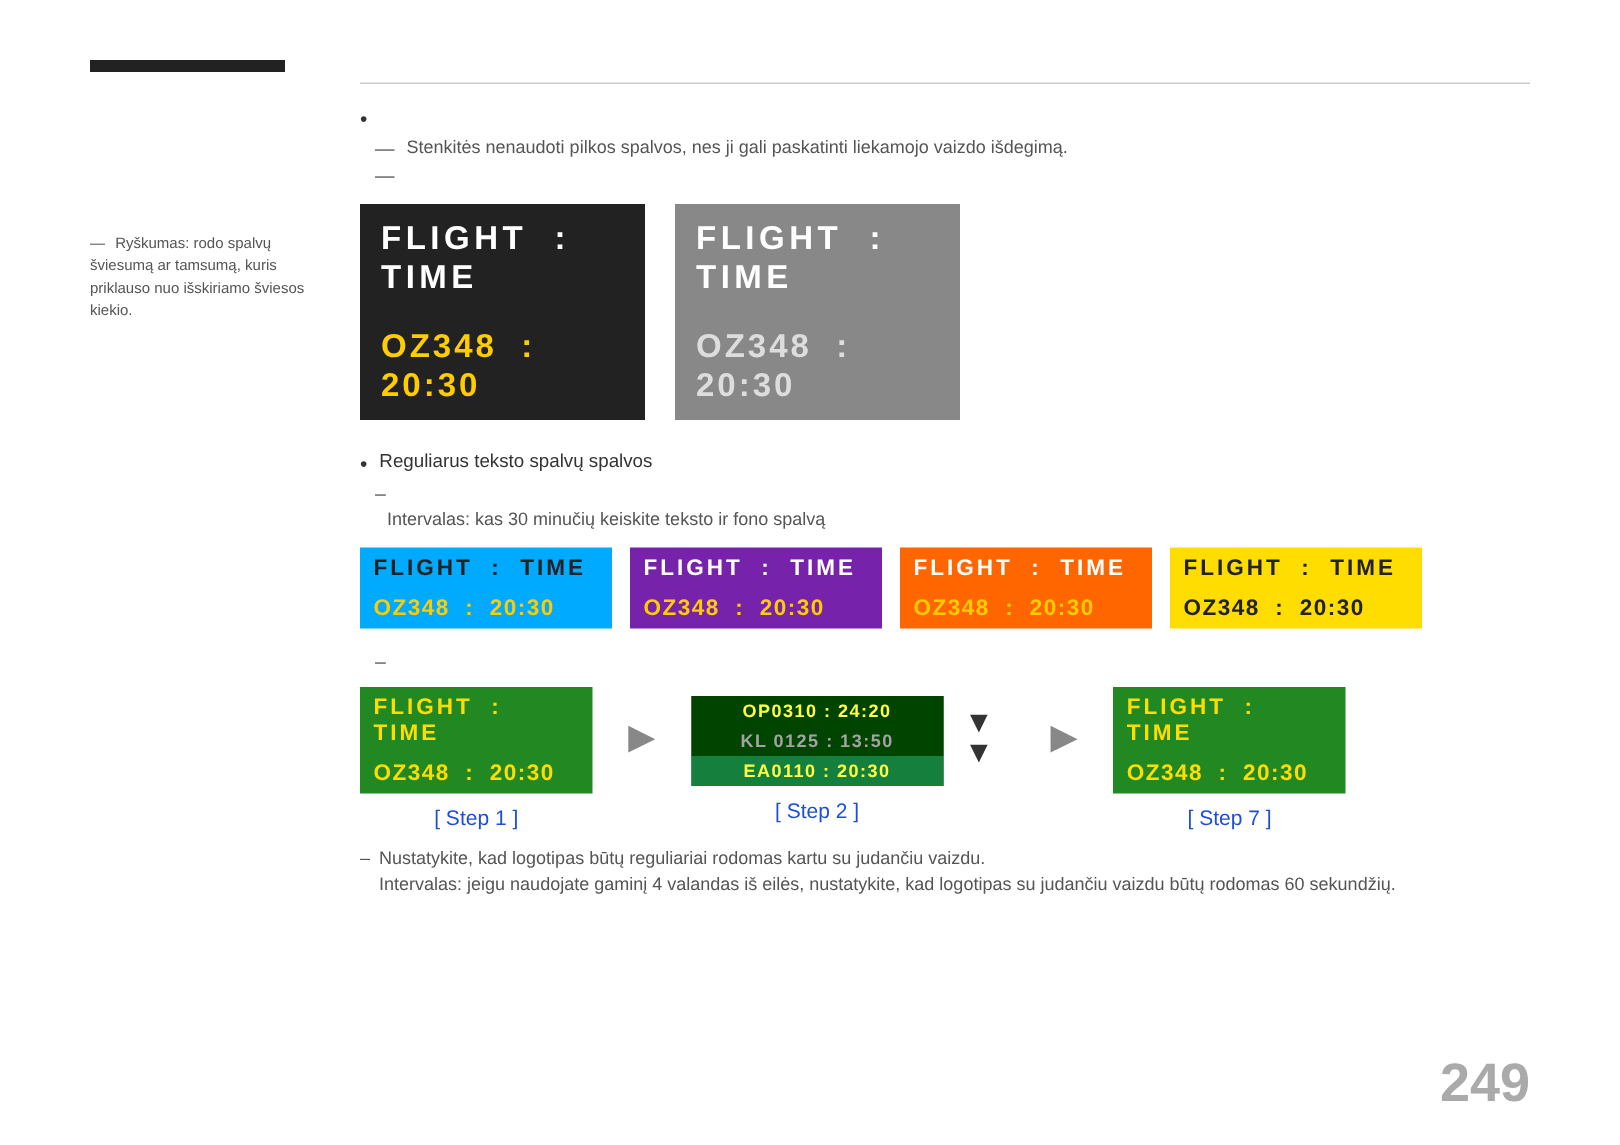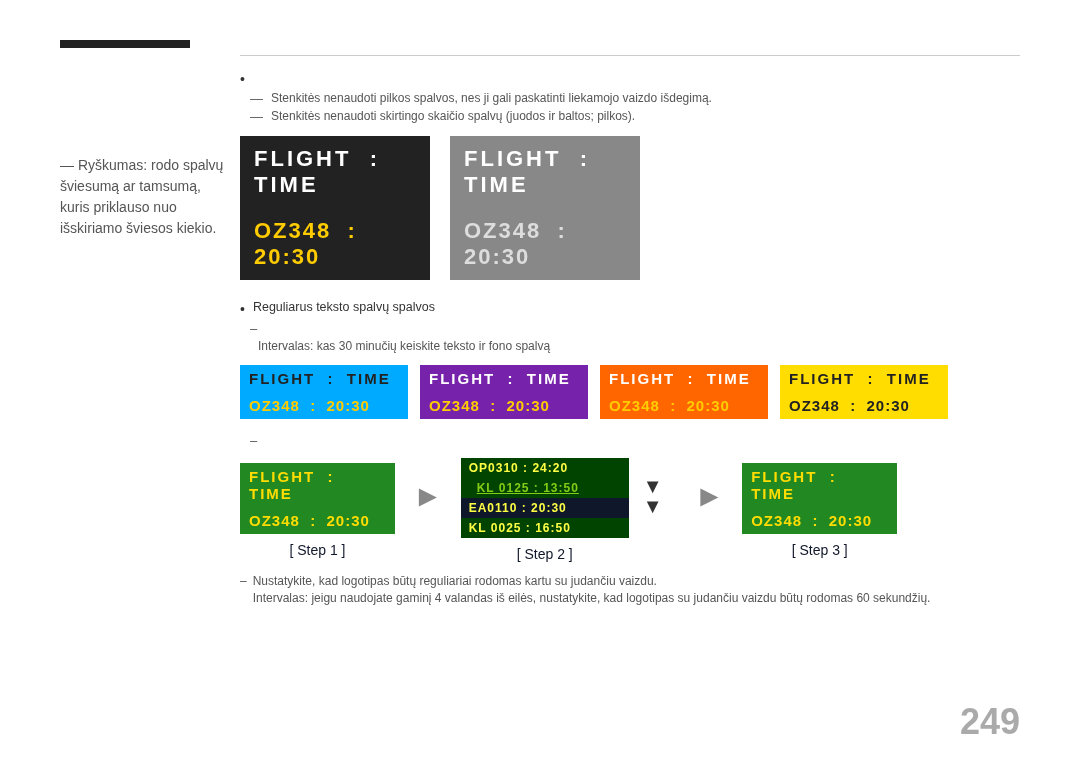--- a/index.html
+++ b/index.html
@@ -33,21 +33,21 @@
       height: 8px;
       background: #222;
     }
 
     
     .sidebar-note {
       position: absolute;
       top: 155px;
       left: 60px;
       width: 165px;
-      font-size: 14px;
+      font-size: 10px;
       color: #555;
       line-height: 1.5;
     }
     .sidebar-dash {
       display: inline-block;
       width: 10px;
       margin-right: 4px;
       vertical-align: top;
     }
 
@@ -181,21 +181,21 @@
     }
     .step-card-body {
       padding: 5px 9px;
       font-weight: bold;
       font-size: 15px;
       letter-spacing: 1px;
     }
     .step-label {
       margin-top: 8px;
       font-size: 14px;
-      color: #0f172a;
+      color: #1d4ed8;
       font-family: Arial, sans-serif;
     }
 
     
     .arrow-block {
       display: flex;
       flex-direction: column;
       align-items: center;
       justify-content: center;
       padding: 0 18px;
@@ -204,20 +204,21 @@
     .arrow-right {
       font-size: 30px;
       color: #888;
     }
     .scroll-row {
       padding: 2px 8px;
       font-size: 12px;
       font-weight: bold;
       letter-spacing: 1px;
       color: #ffff00;
+      text-align: center;
     }
     .scroll-row.highlight {
       color: #00ff00;
     }
 
     
     .double-down {
       display: flex;
       flex-direction: column;
       align-items: center;
@@ -273,21 +274,20 @@
   <div class="bullet-section">
     <div class="bullet-item">
       <span class="bullet-dot">•</span>
     </div>
     <div class="dash-item">
       <span class="dash-mark">—</span>
       <span>Stenkitės nenaudoti pilkos spalvos, nes ji gali paskatinti liekamojo vaizdo išdegimą.</span>
     </div>
     <div class="dash-item">
       <span class="dash-mark">—</span>
-      <span>Stenkitės nenaudoti skirtingo skaičio spalvų (juodos ir baltos; pilkos).</span>
     </div>
   </div>
 
   <div class="large-cards-row">
 
     <div class="large-card">
       <div class="large-card-header card-dark-header">FLIGHT &nbsp;:&nbsp; TIME</div>
       <div class="large-card-body card-dark-body">OZ348 &nbsp;:&nbsp; 20:30</div>
     </div>
 
@@ -348,42 +348,41 @@
       <div class="step-label">[ Step 1 ]</div>
     </div>
 
     <div class="arrow-block">
       <span class="arrow-right">►</span>
     </div>
 
     <div class="step-block">
       <div style="width:168px; background:#004400;">
         <div class="scroll-row" style="color:#ffff44; background:#004400; padding:3px 8px; font-size:12px; font-weight:bold; letter-spacing:1px;">OP0310 : 24:20</div>
-        <div class="scroll-row highlight" style="color:#84cc16; background:#004400; padding:3px 16px; font-size:12px; font-weight:bold; letter-spacing:1px;text-decoration:underline;">KL 0125 : 13:50</div>
-        <div class="scroll-row" style="color:#ffff44; background:#0f172a; padding:3px 8px; font-size:12px; font-weight:bold; letter-spacing:1px;">EA0110 : 20:30</div>
-        <div class="scroll-row" style="color:#ffff44; background:#004400; padding:3px 8px; font-size:12px; font-weight:bold; letter-spacing:1px;">KL 0025 : 16:50</div>
+        <div class="scroll-row highlight" style="color:#a3a3a3; background:#004400; padding:3px 16px; font-size:12px; font-weight:bold; letter-spacing:1px;">KL 0125 : 13:50</div>
+        <div class="scroll-row" style="color:#ffff44; background:#15803d; padding:3px 8px; font-size:12px; font-weight:bold; letter-spacing:1px;">EA0110 : 20:30</div>
       </div>
       <div class="step-label">[ Step 2 ]</div>
     </div>
 
     <div class="double-down">
       <span class="down-arrow">▼</span>
       <span class="down-arrow">▼</span>
     </div>
 
     <div class="arrow-block">
       <span class="arrow-right">►</span>
     </div>
 
     <div class="step-block">
       <div class="step-card">
         <div class="step-card-header card-green-header">FLIGHT &nbsp;:&nbsp; TIME</div>
         <div class="step-card-body card-green-body">OZ348 &nbsp;:&nbsp; 20:30</div>
       </div>
-      <div class="step-label">[ Step 3 ]</div>
+      <div class="step-label">[ Step 7 ]</div>
     </div>
   </div>
 
   <div class="bottom-notes">
     <div class="bottom-dash-item">
       <span class="bottom-dash-mark">–</span>
       <span>Nustatykite, kad logotipas būtų reguliariai rodomas kartu su judančiu vaizdu.</span>
     </div>
     <div class="bottom-dash-item">
       <span class="bottom-dash-mark" style="visibility:hidden;">–</span>

